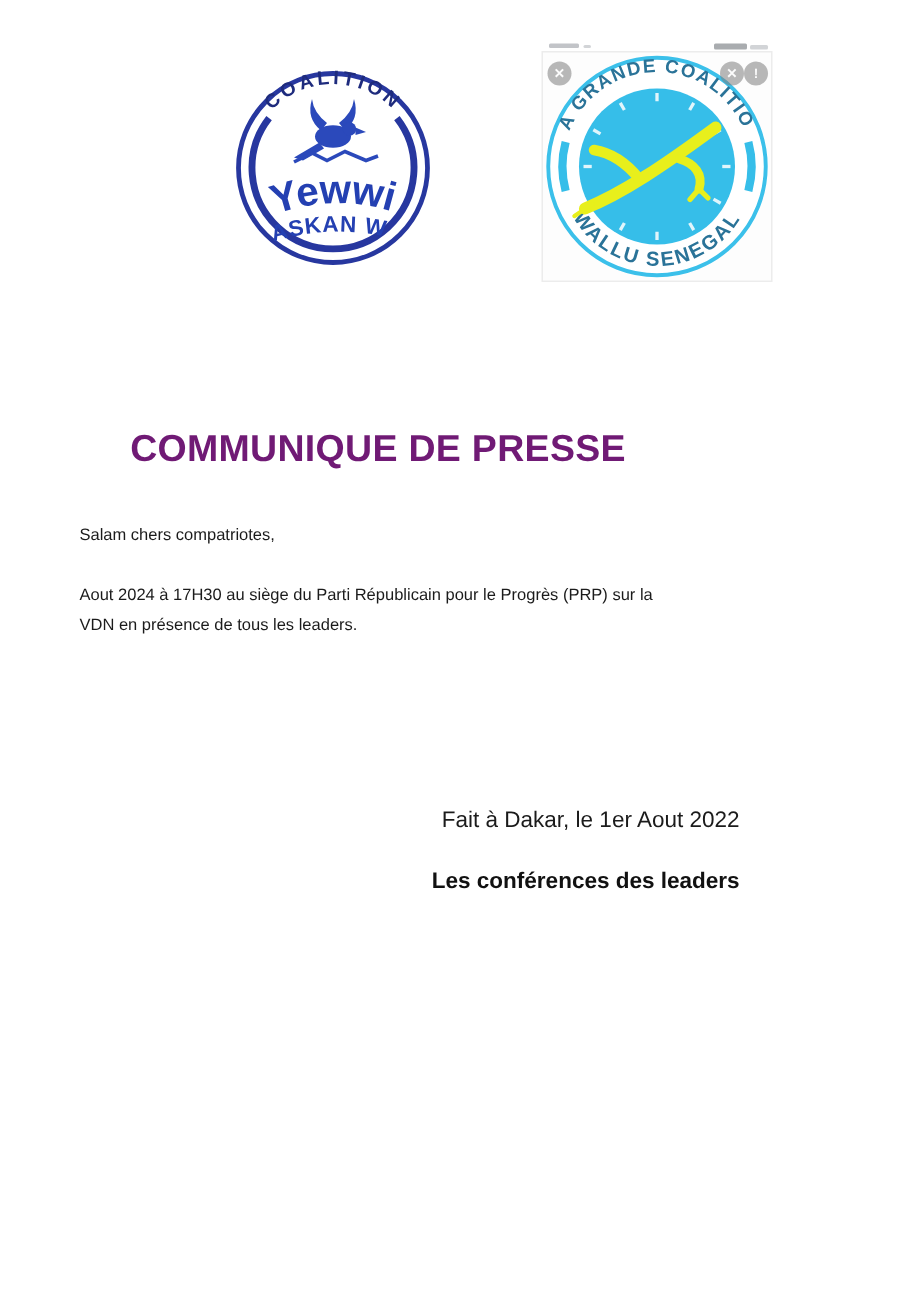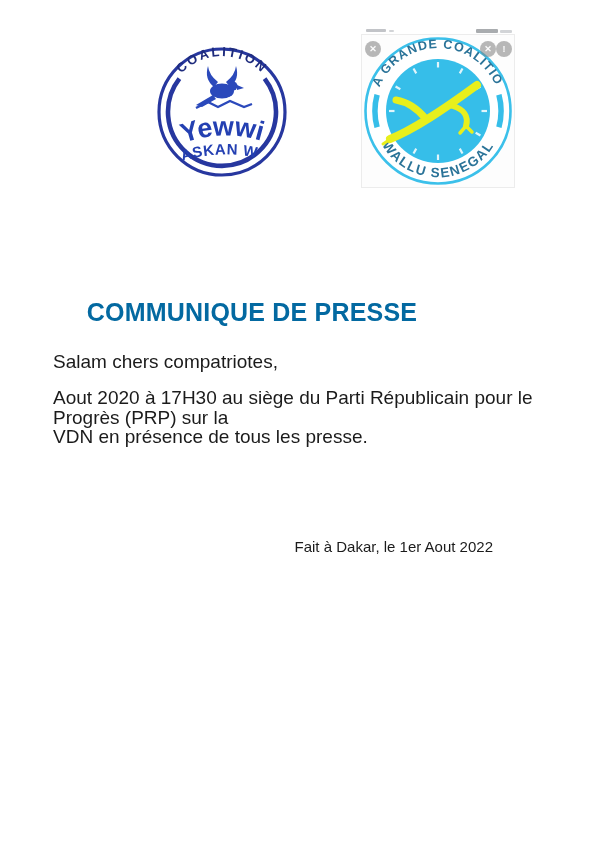--- a/index.html
+++ b/index.html
@@ -21,24 +21,24 @@
     font-size:9px;line-height:16px;text-align:center;font-weight:700;
     cursor:pointer;user-select:none;
   }
   .smudge{position:absolute;border-radius:1px;}
   .s1{left:366px;top:29px;width:20px;height:3px;background:#8f949a;opacity:.55;}
   .s2{left:389px;top:30px;width:5px;height:2px;background:#8f949a;opacity:.4;}
   .s3{left:476px;top:29px;width:22px;height:4px;background:#6f747a;opacity:.6;}
   .s4{left:500px;top:30px;width:12px;height:3px;background:#8f949a;opacity:.4;}
   
   .doc-title{
-    position:absolute;left:0;top:281px;width:504px;text-align:center;
-    font-size:25px;font-weight:700;color:#0369a1;letter-spacing:.2px;
+    position:absolute;left:0;top:268px;width:504px;text-align:center;
+    font-size:25px;font-weight:700;color:#701a75;letter-spacing:.2px;
   }
-  .body-text{position:absolute;left:53px;width:512px;font-size:19px;color:#1b1b1b;}
+  .body-text{position:absolute;left:53px;width:512px;font-size:11px;color:#1b1b1b;}
   .greeting{top:351px;}
   .para{top:388px;line-height:19.5px;}
   .closing{top:464px;}
   .right-block{
     position:absolute;left:0;top:538px;width:548px;box-sizing:border-box;
     padding-right:55px;text-align:right;font-size:15px;color:#1b1b1b;
   }
   .dateline{margin:0;}
   .signature{margin:24px 0 0 0;font-weight:700;color:#111;}
   svg text{font-family:"Liberation Sans",sans-serif;}
@@ -120,22 +120,23 @@
   <div class="smudge s4"></div>
   <div class="ovl-btn" style="left:365px;top:41px;">✕</div>
   <div class="ovl-btn" style="left:480px;top:41px;">✕</div>
   <div class="ovl-btn" style="left:496px;top:41px;">!</div>
 
   <h1 class="doc-title">COMMUNIQUE DE PRESSE</h1>
 
   <div class="body-text greeting">Salam chers compatriotes,</div>
 
   <div class="body-text para">
-    <div>Aout 2020 à 17H30 au siège du Parti Républicain pour le Progrès (PRP) sur la</div>
-    <div>VDN en présence de tous les presse.</div>
+    <div>Aout 2024 à 17H30 au siège du Parti Républicain pour le Progrès (PRP) sur la</div>
+    <div>VDN en présence de tous les leaders.</div>
   </div>
 
 
   <div class="right-block">
     <p class="dateline">Fait à Dakar, le 1er Aout 2022</p>
+    <p class="signature">Les conférences des leaders</p>
   </div>
 
 </div>
 
 </body></html>

